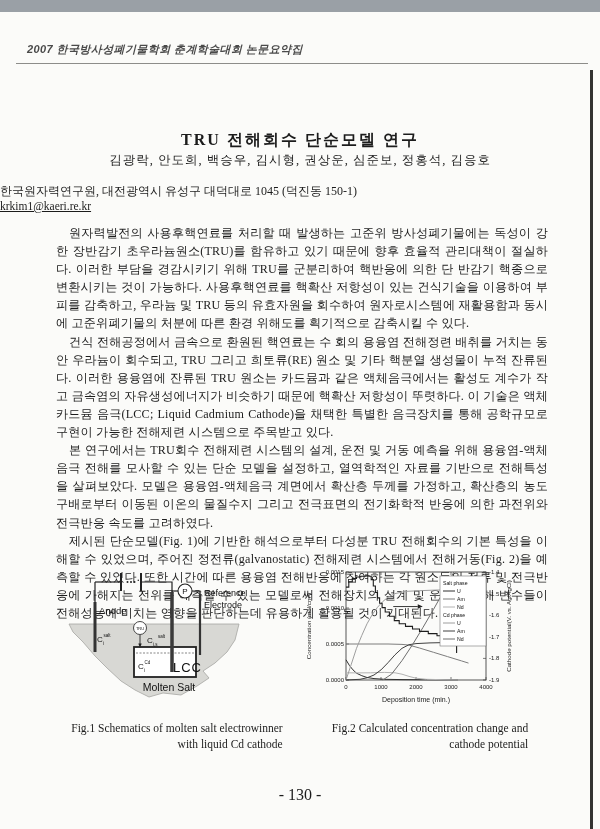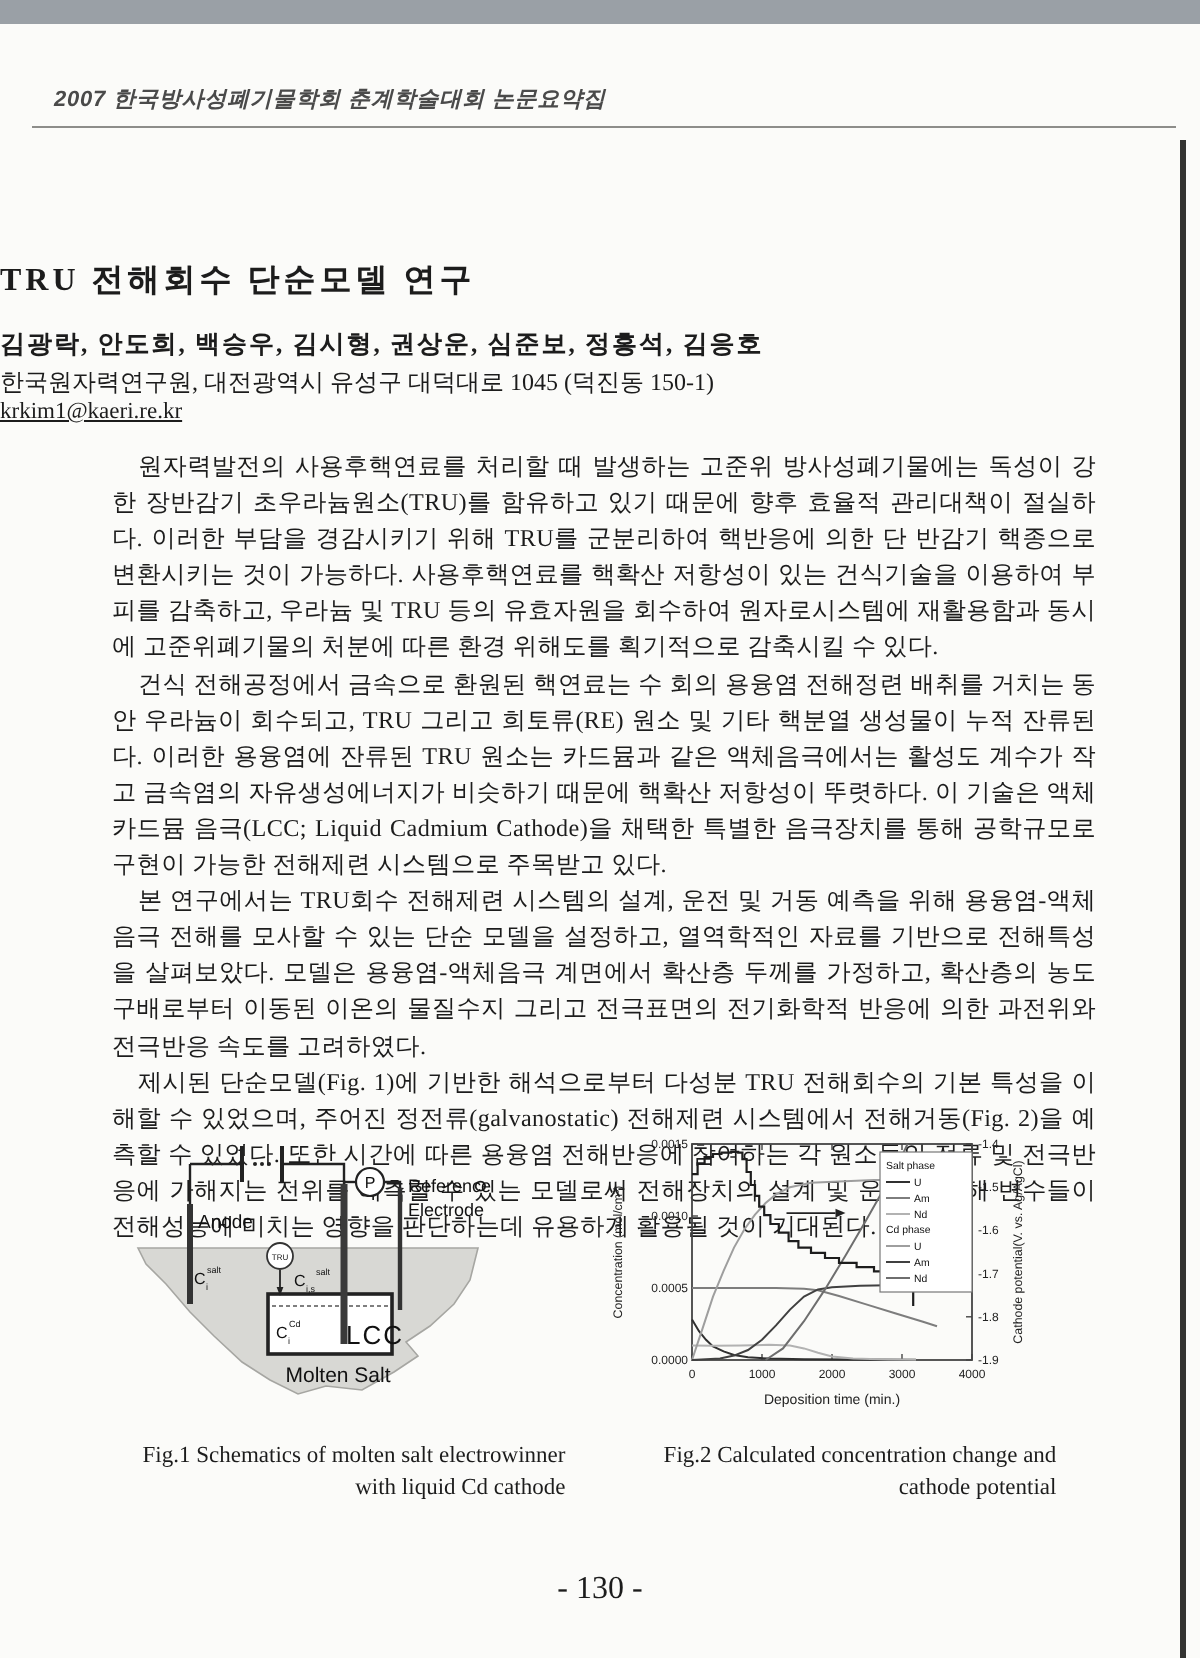--- a/index.html
+++ b/index.html
@@ -6,22 +6,22 @@
   .page{
     position:relative; width:600px; height:829px; margin:12px auto;
     background:#fbfbf9; overflow:hidden;
     font-family:"Liberation Serif","DejaVu Serif",serif; color:#1c1c1c;
   }
   .proc-header{
     position:absolute; left:27px; top:30px; font-family:"Liberation Sans","DejaVu Sans",sans-serif;
     font-style:italic; font-weight:bold; font-size:11px; color:#4a4a4a; letter-spacing:0.4px;
   }
   .header-rule{position:absolute; left:16px; right:12px; top:51px; height:1px; background:#8d8d8a;}
-  .title{position:absolute; left:0; right:0; top:118px; text-align:left; font-size:16px; font-weight:bold; letter-spacing:2px;}
-  .authors{position:absolute; left:0; right:0; top:152px; font-size:12.5px; font-weight:bold; letter-spacing:1px;}
+  .title{position:absolute; left:0; right:0; top:118px; text-align:center; font-size:16px; font-weight:bold; letter-spacing:2px;}
+  .authors{position:absolute; left:0; right:0; top:140px; text-align:center; font-size:12.5px; font-weight:normal; letter-spacing:1px;}
   .affil{position:absolute; left:0; right:0; top:171px; text-align:left; font-size:12px;}
   .email{position:absolute; left:0; right:0; top:188px; text-align:left; font-size:11.5px; text-decoration:underline;}
   .body-text{
     position:absolute; left:56px; top:212px; width:492px;
     font-size:12.1px; line-height:18.1px; text-align:justify; word-break:break-all; letter-spacing:0.2px;
   }
   .body-text p{margin:0; text-indent:13px;}
   .figures{position:absolute; left:52px; top:552px; width:506px; display:flex;}
   .fig-col{display:flex; flex-direction:column; align-items:center;}
   .fig1-col{width:250px;}

